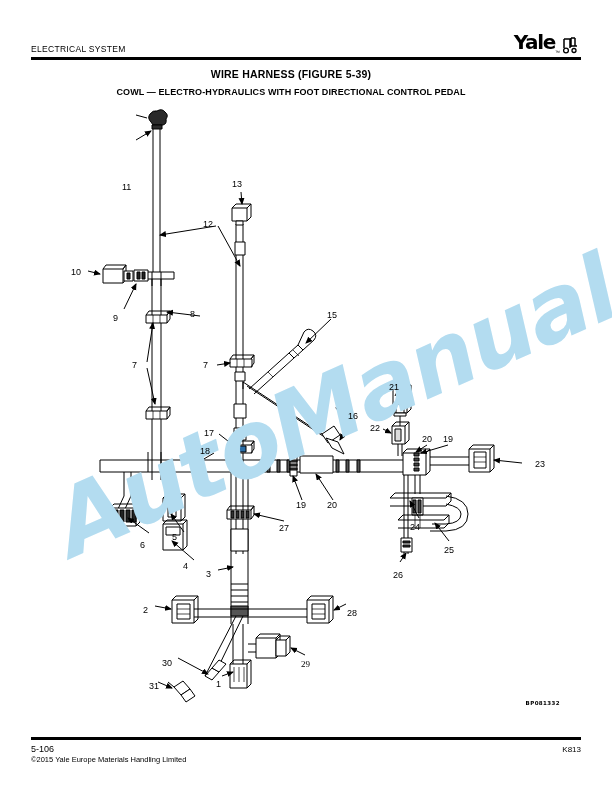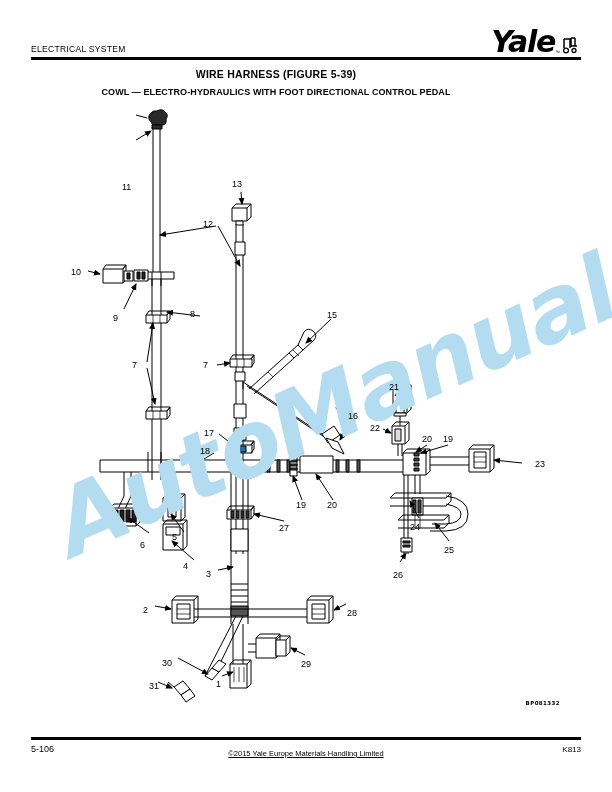--- a/index.html
+++ b/index.html
@@ -7,27 +7,27 @@
        font-family:"Liberation Sans",sans-serif;color:#000;}
 
   
   #header{position:absolute;left:0;top:0;width:612px;height:72px;}
   #header-label{position:absolute;left:31px;top:44px;font-size:8.5px;
        letter-spacing:.3px;white-space:nowrap;}
   #header-rule{position:absolute;left:31px;top:57px;width:550px;height:2.6px;background:#000;}
 
   
   #logo{position:absolute;right:31px;top:25px;height:30px;display:flex;align-items:flex-end;}
-  #logo-word{font-family:"DejaVu Sans",sans-serif;font-weight:bold;font-style:italic;
-       font-size:30px;letter-spacing:-1.3px;line-height:26px;}
+  #logo-word{font-family:"DejaVu Sans",sans-serif;font-weight:bold;
+       font-size:20px;letter-spacing:-1.3px;line-height:26px;}
   #logo-tm{font-size:5px;vertical-align:super;font-style:normal;font-weight:normal;}
   #logo-truck{margin-left:1px;margin-bottom:1px;}
 
   
-  #title-block{position:absolute;left:0;top:68px;width:552px;text-align:center;}
+  #title-block{position:absolute;left:15px;top:68px;width:552px;text-align:center;}
   #title-main{font-size:10.5px;font-weight:bold;letter-spacing:.2px;}
   #title-sub{font-size:9px;font-weight:bold;margin-top:7px;letter-spacing:.1px;}
 
   
   #watermark{position:absolute;left:18px;top:250px;width:580px;height:300px;
        pointer-events:none;z-index:3;}
   #watermark-text{font-family:"DejaVu Sans",sans-serif;font-style:italic;font-weight:bold;
        font-size:92px;color:#b3dcf0;white-space:nowrap;
        transform:rotate(-24deg);transform-origin:0 0;
        position:absolute;left:20px;top:230px;letter-spacing:-2px;}
@@ -37,21 +37,21 @@
   #figure svg{display:block;}
 
   
   #drawing-code{position:absolute;right:52px;top:700px;font-size:5.5px;font-weight:bold;
        font-family:"DejaVu Sans",sans-serif;letter-spacing:.4px;z-index:4;}
 
   
   #footer-rule{position:absolute;left:31px;top:737px;width:550px;height:2.6px;background:#000;}
   #footer{position:absolute;left:31px;top:742px;width:550px;height:18px;}
   #page-number{position:absolute;left:0;top:2px;font-size:9px;text-align:center;}
-  #copyright{position:absolute;left:0;right:0;top:7px;text-align:center;font-size:7.5px;text-decoration:underline;}
+  #copyright{position:absolute;left:0;right:0;top:13px;text-align:left;font-size:7.5px;}
   #doc-code{position:absolute;right:0;top:3px;font-size:8px;padding-left:21px;}
 
   
   .callout{position:absolute;font-size:9px;font-family:"Liberation Sans",sans-serif;
        color:#000;z-index:5;}
 </style>
 </head>
 <body>
 
 <div id="header">
@@ -389,21 +389,21 @@
     <div class="callout" style="left: 327px; top: 500px;">20</div>
     <div class="callout" style="left: 422px; top: 434px;">20</div>
     <div class="callout" style="left: 389px; top: 382px;">21</div>
     <div class="callout" style="left: 370px; top: 423px;">22</div>
     <div class="callout" style="left: 521px; top: 459px; margin-left: 14px;">23</div>
     <div class="callout" style="left: 410px; top: 522px;">24</div>
     <div class="callout" style="left: 444px; top: 545px;">25</div>
     <div class="callout" style="left: 393px; top: 570px;">26</div>
     <div class="callout" style="left: 279px; top: 523px;">27</div>
     <div class="callout" style="left: 347px; top: 608px;">28</div>
-    <div class="callout" style="left: 301px; top: 659px;">29</div>
+    <div class="callout" style="left: 301px; top: 659px; font-family: Liberation Serif, serif;">29</div>
     <div class="callout" style="left: 162px; top: 658px;">30</div>
     <div class="callout" style="left: 149px; top: 681px;">31</div>
   </div>
 
 <div id="drawing-code">BP081332</div>
 
 <div id="footer-rule"></div>
 <div id="footer">
   <div id="page-number">5-106</div>
   <div id="copyright">©2015 Yale Europe Materials Handling Limited</div>

